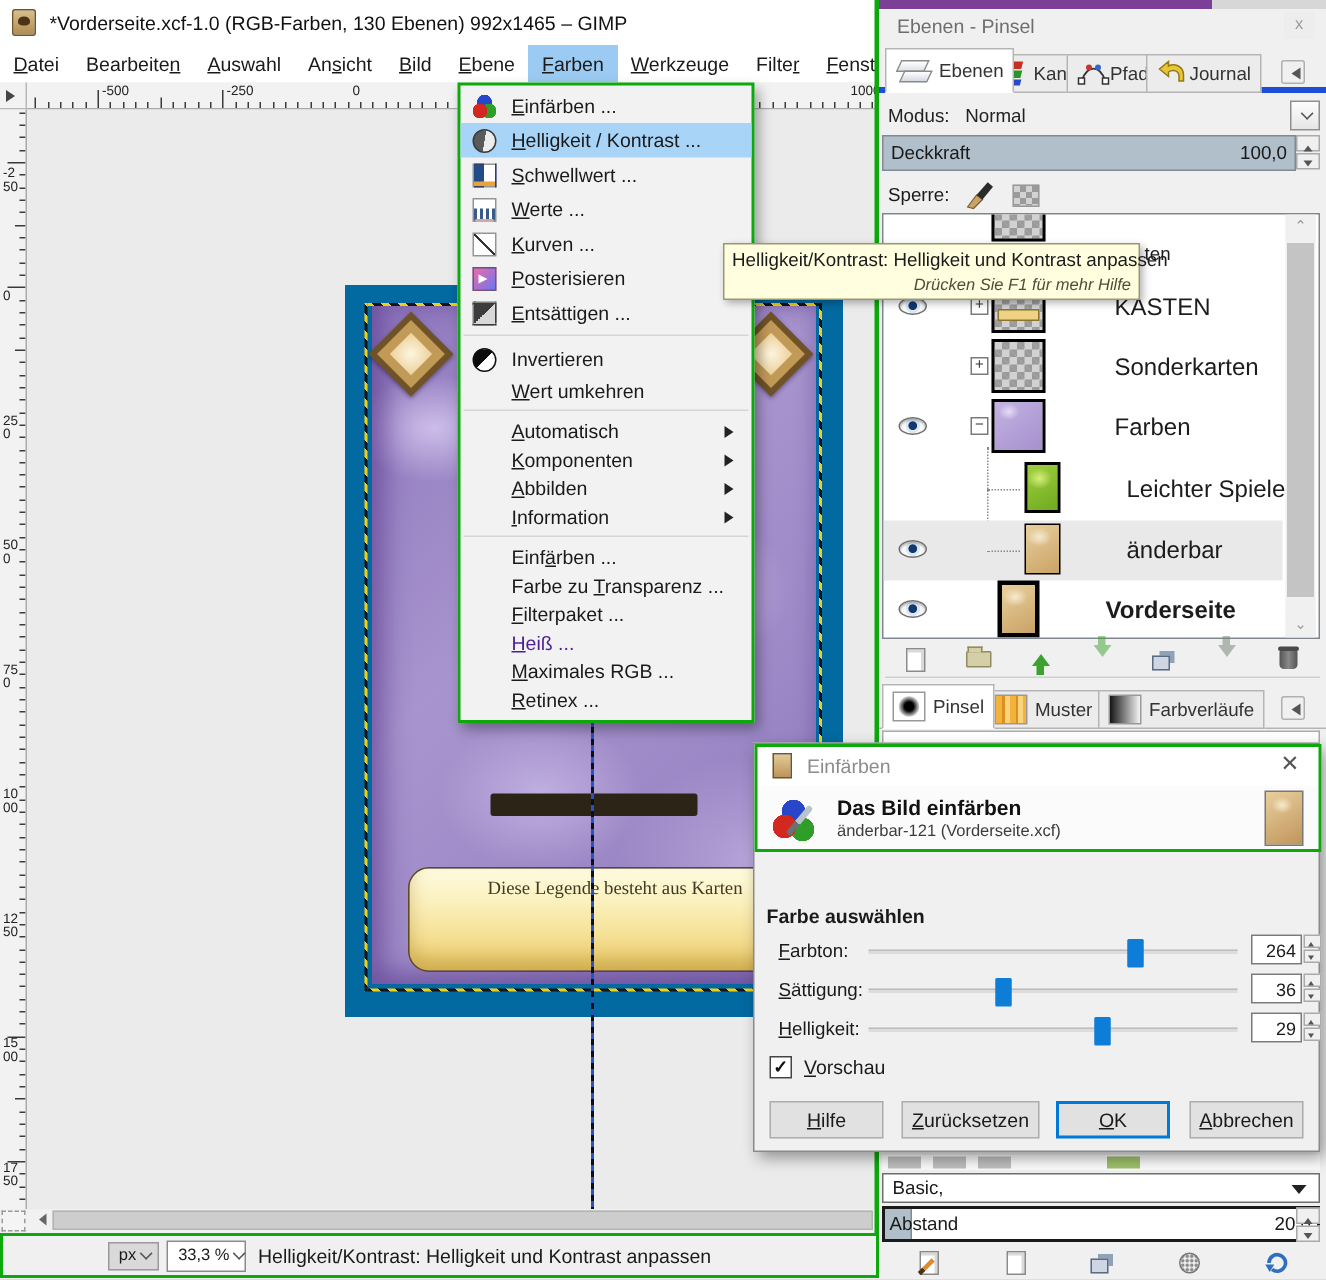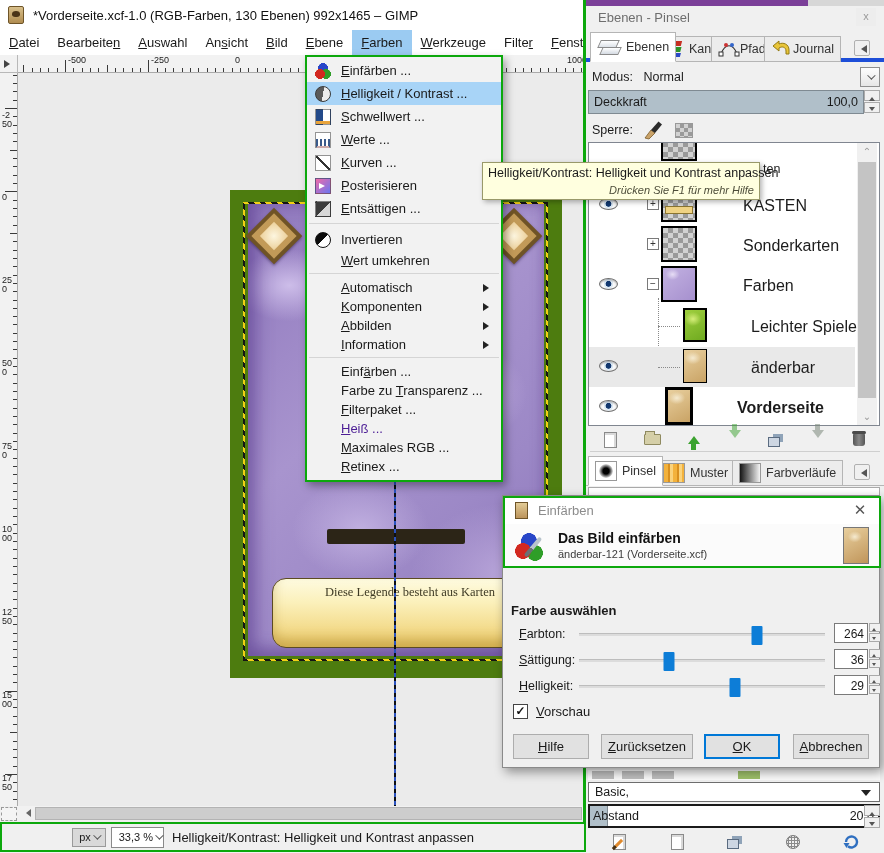--- a/index.html
+++ b/index.html
@@ -24,21 +24,21 @@
 #ruler-corner { position:absolute; left:0; top:55px; width:18px; height:18px; background:#f2f2f2; border-right:1px solid #b8b8b8; border-bottom:1px solid #b8b8b8; }
 #ruler-corner::after { content:''; position:absolute; left:4px; top:5px; border:4px solid transparent; border-left:6px solid #444; }
 #ruler-top { position:absolute; left:18px; top:55px; width:566px; height:18px; background:#f2f2f2; border-bottom:1px solid #aaa; overflow:hidden; }
 #ruler-left { position:absolute; left:0; top:73px; width:18px; height:733px; background:#f2f2f2; border-right:1px solid #aaa; overflow:hidden; }
 .tick { position:absolute; background:#3a3a3a; }
 .rlab { position:absolute; font-size:9px; color:#222; line-height:9px; }
 .rlab-v { width:10px; word-break:break-all; text-align:left; }
 #canvas { position:absolute; left:18px; top:73px; width:566px; height:733px; background:#ebebeb; overflow:hidden; }
 
 
-.card { position:absolute; left:212px; top:117px; width:332px; height:488px; background:#4d7c0f; }
+.card { position:absolute; left:212px; top:117px; width:332px; height:488px; background:#0369a1; }
 .card-purple { position:absolute; left:18px; top:14px; width:296px; height:452px;
   background:
    radial-gradient(90px 60px at 14% 18%, #cdbde9 0%, rgba(205,189,233,0) 60%),
    radial-gradient(130px 90px at 68% 42%, #c6b4e4 0%, rgba(198,180,228,0) 60%),
    radial-gradient(110px 80px at 38% 72%, #c0afe0 0%, rgba(192,175,224,0) 62%),
    radial-gradient(150px 110px at 88% 82%, #b9a6da 0%, rgba(185,166,218,0) 65%),
    linear-gradient(135deg,#8f78bd,#a894ce 40%,#9c88c6 70%,#8a73b8);
   box-shadow: inset 10px 0 16px rgba(88,58,140,.45), inset 0 -10px 14px rgba(88,58,140,.4);
 }
 .ants { position:absolute; left:13px; top:12px; width:305px; height:459px; border:2px solid; border-image:repeating-linear-gradient(45deg,#141414 0 4px,#f2cf14 4px 8px) 2; }

